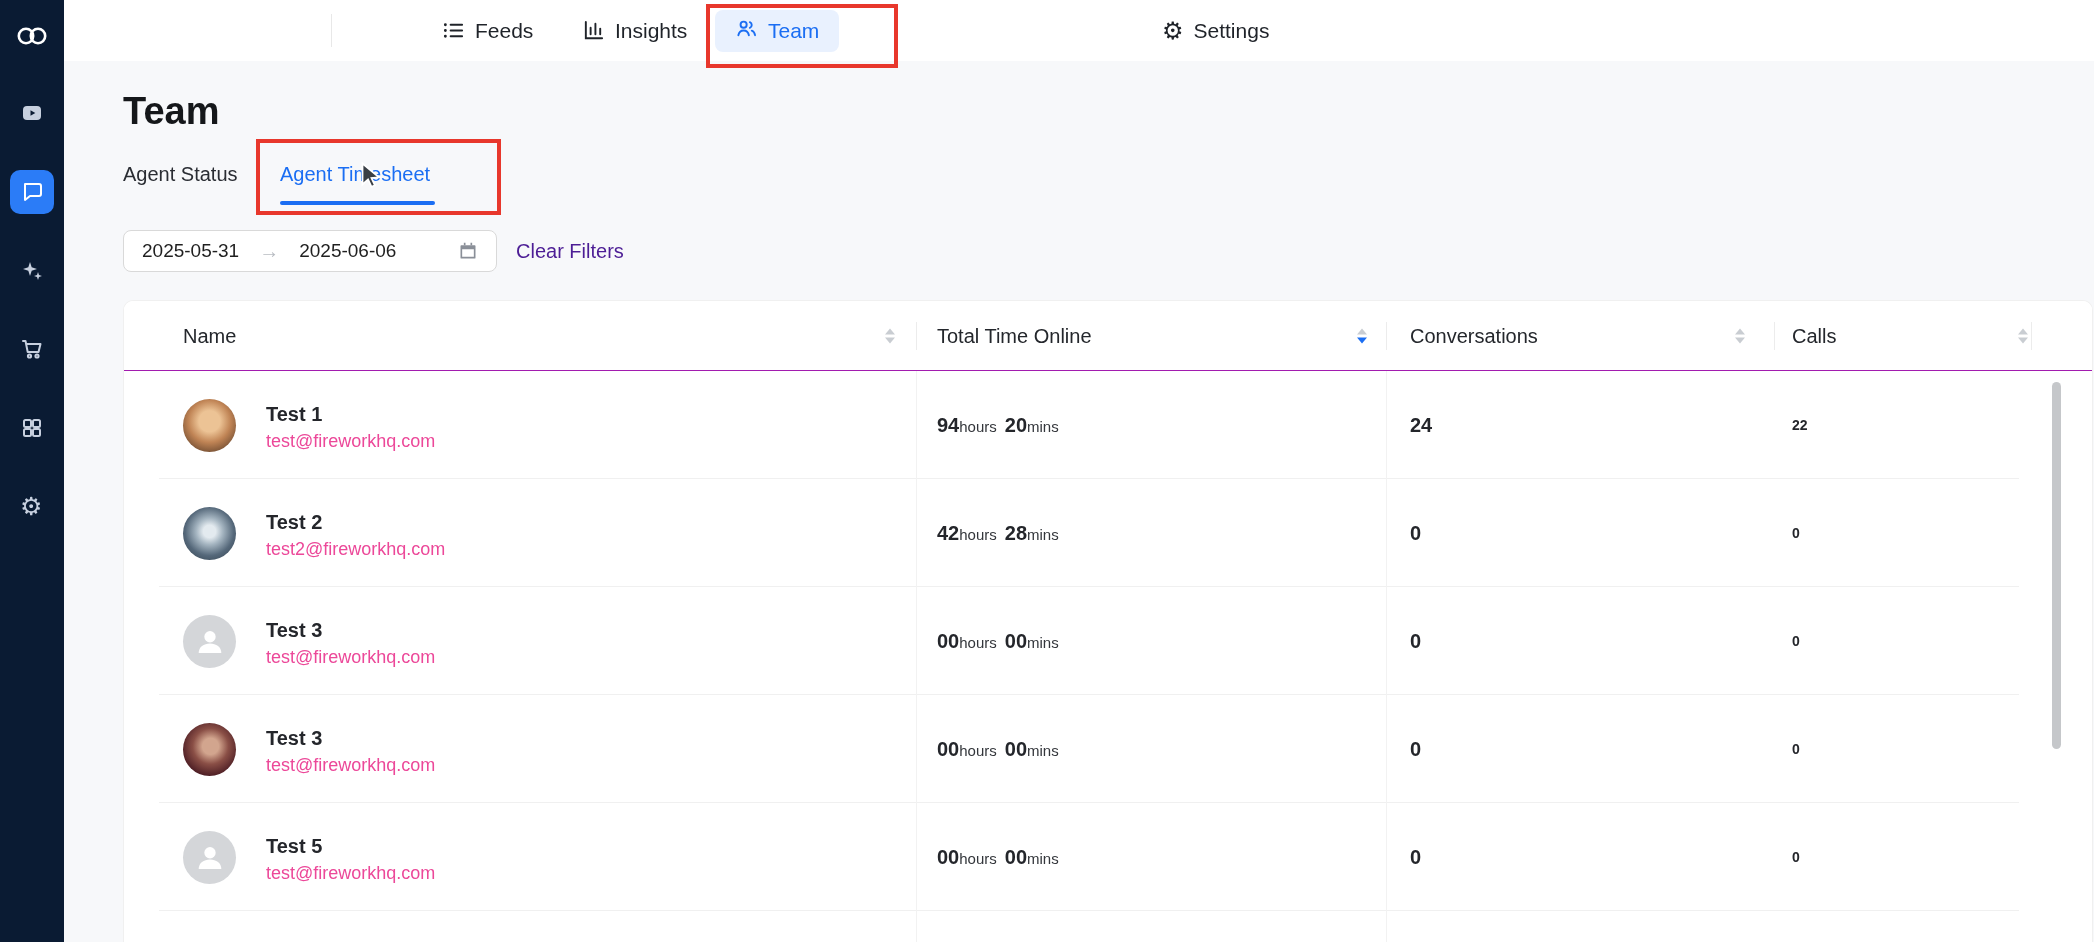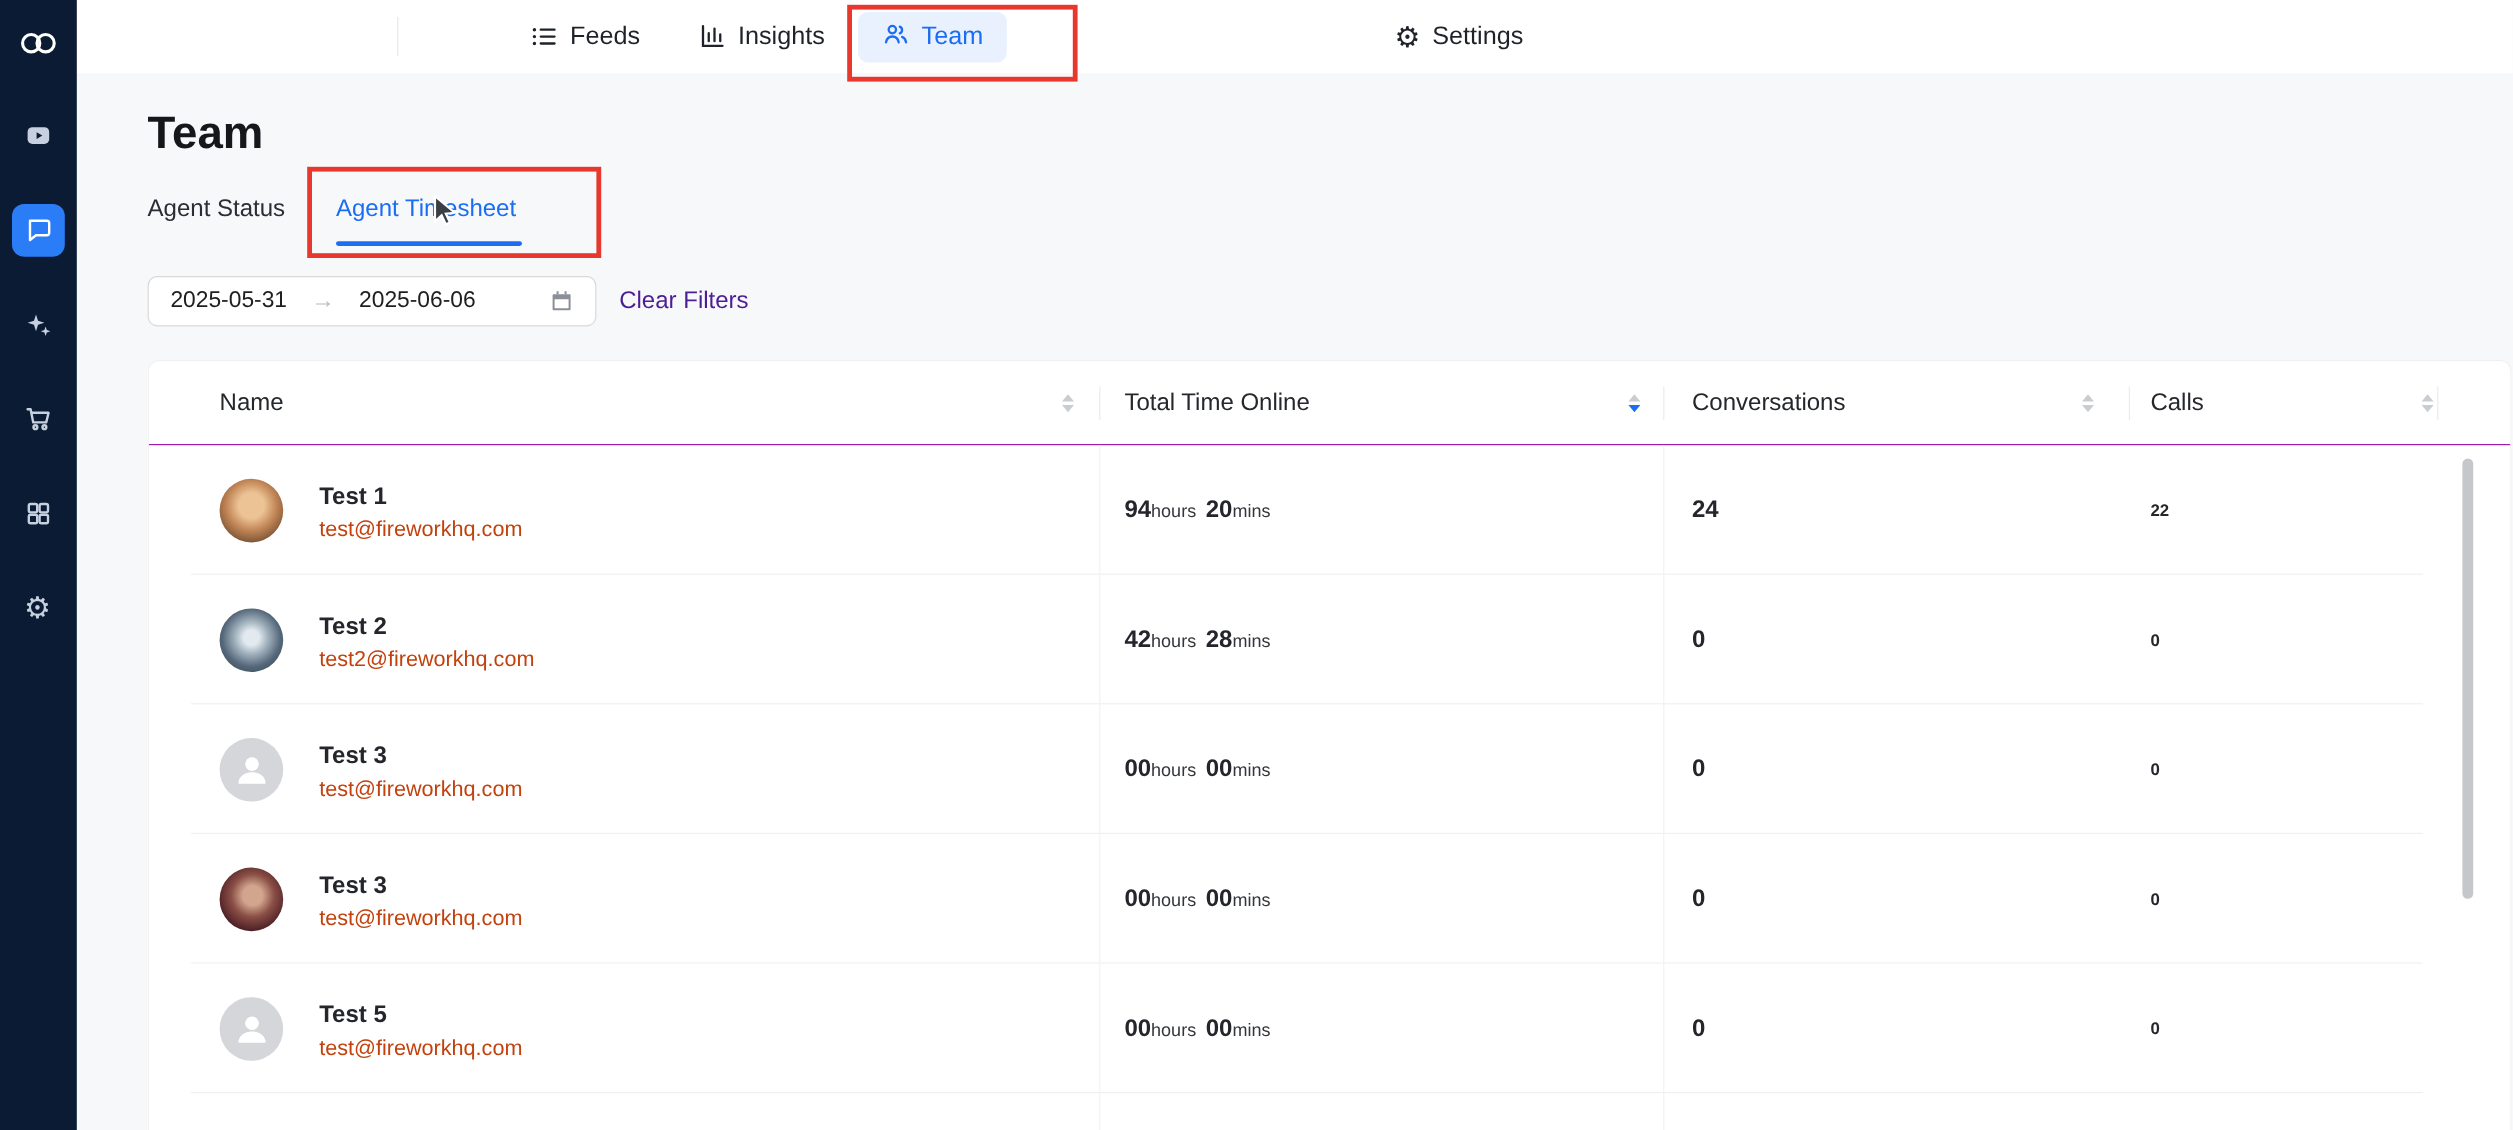--- a/index.html
+++ b/index.html
@@ -70,21 +70,21 @@
   .row::after{content:"";position:absolute;left:35px;right:73px;bottom:0;height:1px;background:#f0f0f0}
   .cell-name{display:flex;align-items:flex-end;padding-left:59px;gap:30px}
   .avatar{width:53px;height:53px;border-radius:50%;flex:0 0 53px;display:flex;align-items:center;justify-content:center;overflow:hidden}
   .avatar svg{display:none;width:34px;height:34px}
   .avatar[data-avatar="placeholder"]{background:#d4d6d9}
   .avatar[data-avatar="placeholder"] svg{display:block}
   .avatar[data-avatar="cartoon-man-photo"]{background:radial-gradient(circle at 50% 42%,#ecc395 0 26%,#c08455 52%,#7a5336 78%,#4c3322 100%)}
   .avatar[data-avatar="dandelion-photo"]{background:radial-gradient(circle at 50% 46%,#e3eaef 0 16%,#a5b5c1 34%,#55687a 62%,#2c3944 100%)}
   .avatar[data-avatar="woman-photo"]{background:radial-gradient(circle at 52% 44%,#d2a58e 0 20%,#8a4f46 44%,#4c1d24 74%,#2c1014 100%)}
   .agent-name{font-size:20px;font-weight:700;color:#24262b}
-  .agent-email{font-size:18px;color:#c2410c;margin-top:5px}
+  .agent-email{font-size:18px;color:#ec4899;margin-top:5px}
   .cell-time{padding-left:21px;font-size:20px;color:#24262b}
   .cell-time b{font-weight:700}
   .cell-time .unit{font-size:15px;color:#33363b}
   .cell-time .second{margin-left:8px}
   .cell-conv{padding-left:24px;font-size:20px;font-weight:600;color:#24262b}
   .cell-calls{padding-left:18px;font-size:14px;font-weight:600;color:#24262b}
 
   .scroll-thumb{position:absolute;left:1928px;top:81px;width:9px;height:367px;border-radius:5px;background:#c5c7ca;z-index:3;cursor:pointer}
 </style>
 </head>

